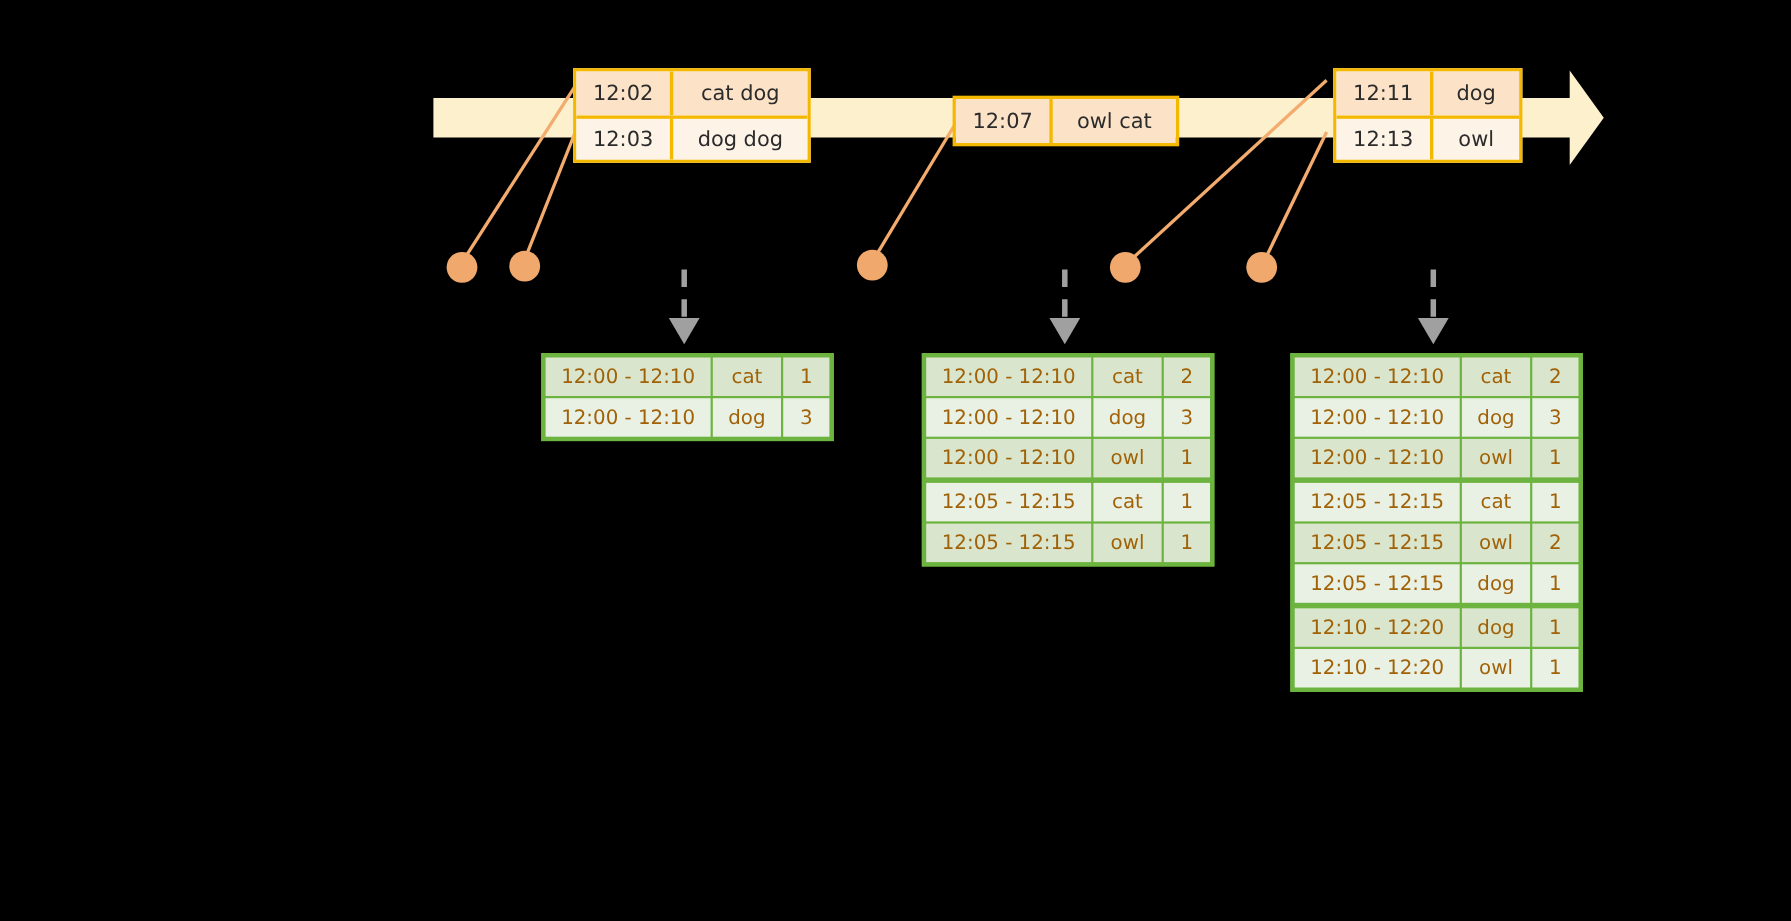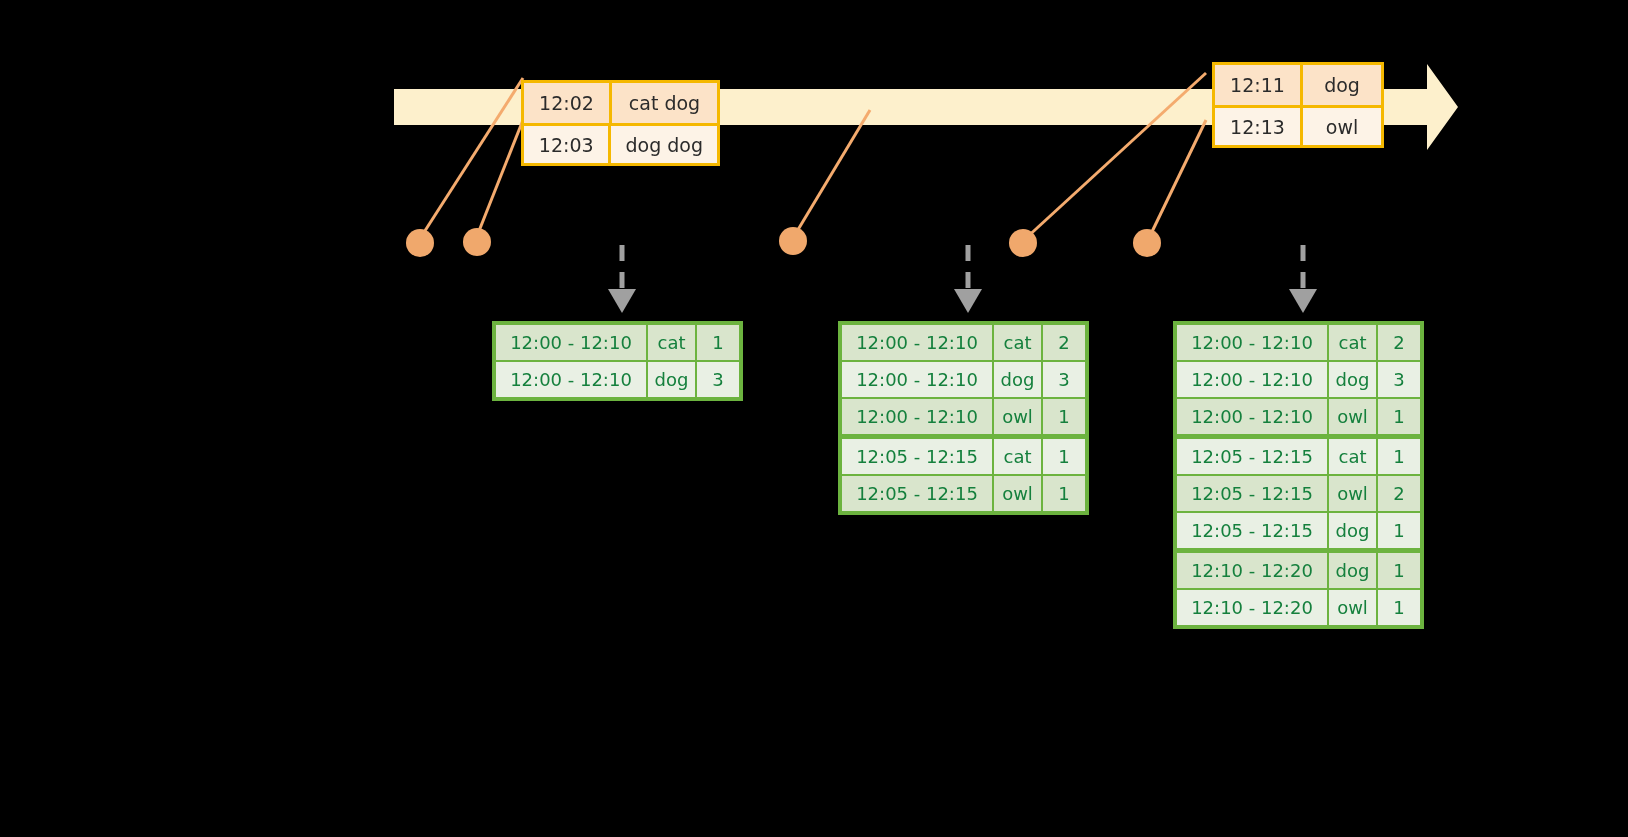--- a/index.html
+++ b/index.html
@@ -83,28 +83,28 @@
     gap: 2px;
   }
   .res-row.sep {
     margin-top: 3px;
   }
   .res-cell {
     display: flex;
     align-items: center;
     justify-content: center;
     font-size: 18px;
-    color: #15803d;
+    color: #a16207;
     box-sizing: border-box;
     white-space: nowrap;
   }
   .res-row.shade-a .res-cell { background: #d9e5cc; }
   .res-row.shade-b .res-cell { background: #e9f0e4; }
   .res-window { width: 150px; }
-  .res-word   { width: 47px; text-align: right; }
+  .res-word   { width: 62px; text-align: right; }
   .res-count  { width: 42px; }
 </style>
 </head>
 <body>
 
 <div id="stage">
 
   <svg class="timeline-svg" viewBox="0 0 1628 837" xmlns="http://www.w3.org/2000/svg">
 
     <g>
@@ -132,31 +132,37 @@
       <line x1="968" y1="245" x2="968" y2="290" stroke-dasharray="16 11"></line>
       <line x1="1303" y1="245" x2="1303" y2="290" stroke-dasharray="16 11"></line>
     </g>
     <g fill="#a0a0a0">
       <path d="M 608 289 L 636 289 L 622 313 Z"></path>
       <path d="M 954 289 L 982 289 L 968 313 Z"></path>
       <path d="M 1289 289 L 1317 289 L 1303 313 Z"></path>
     </g>
   </svg>
 
-  <div class="event-box" style="left:521px; top:80px; width:199px;">
+  <div class="event-box" style="left:521px; top:62px; width:216px;">
     <div class="event-row shade-a">
       <span class="event-time">12:02</span>
       <span class="event-words">cat dog</span>
     </div>
     <div class="event-row shade-b">
       <span class="event-time">12:03</span>
       <span class="event-words">dog dog</span>
     </div>
   </div>
 
+  <div class="event-box" style="left:866px; top:87px; width:206px;">
+    <div class="event-row shade-a">
+      <span class="event-time">12:07</span>
+      <span class="event-words">owl cat</span>
+    </div>
+  </div>
 
   <div class="event-box" style="left:1212px; top:62px; width:172px;">
     <div class="event-row shade-a">
       <span class="event-time">12:11</span>
       <span class="event-words">dog</span>
     </div>
     <div class="event-row shade-b">
       <span class="event-time">12:13</span>
       <span class="event-words">owl</span>
     </div>

